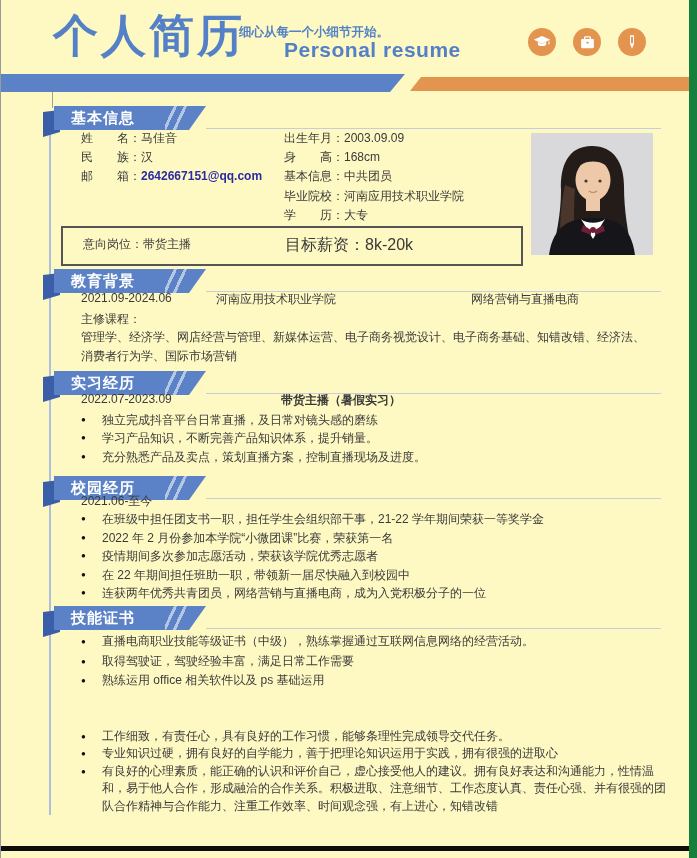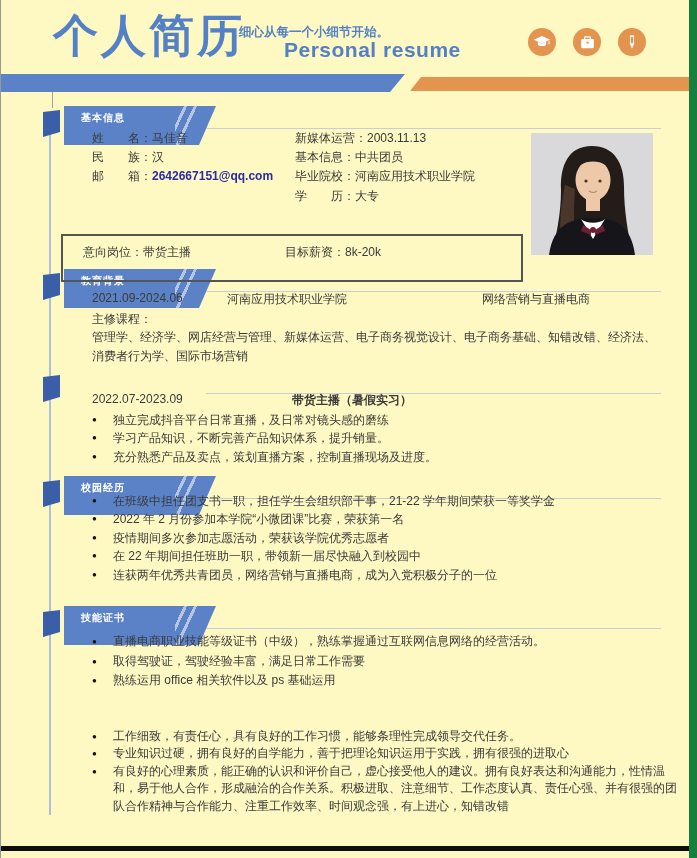--- a/index.html
+++ b/index.html
@@ -18,35 +18,35 @@
   .bar-blue{position:absolute;left:0;top:74px;width:404px;height:18px;background:#5b82c6;
     clip-path:polygon(0 0,100% 0,calc(100% - 15px) 100%,0 100%);}
   .bar-orange{position:absolute;left:409px;top:77px;width:282px;height:14px;background:#e3944f;
     clip-path:polygon(11px 0,100% 0,100% 100%,0 100%);}
   .connector{position:absolute;left:51px;top:92px;width:1px;height:16px;background:#9aa0a8;}
   .vline{position:absolute;left:48px;top:112px;width:2px;height:703px;background:#aebedd;}
   
   .sec-banner{position:absolute;left:42px;width:618px;height:24px;}
   .sec-banner .fold{position:absolute;left:0;top:4px;width:17px;height:27px;background:#3a5ea8;
     clip-path:polygon(0 2px,100% 0,100% 22px,0 100%);}
-  .sec-banner .flag{position:absolute;left:21px;top:0;width:152px;height:39px;background:#5b82c6;
+  .sec-banner .flag{position:absolute;left:11px;top:0;width:152px;height:24px;background:#5b82c6;
     clip-path:polygon(0 0,100% 0,calc(100% - 17px) 100%,0 100%);
-    color:#fff;font-weight:bold;font-size:10px;line-height:24px;padding-left:17px;box-sizing:border-box;letter-spacing:1px;}
+    color:#fff;font-weight:bold;font-size:15px;line-height:24px;padding-left:17px;box-sizing:border-box;letter-spacing:1px;}
   .sec-banner .flag::after{content:"";position:absolute;right:13px;top:0;bottom:0;width:28px;
     background:linear-gradient(115deg,transparent 0 8px,rgba(255,255,255,.55) 8px 11px,transparent 11px 17px,rgba(255,255,255,.55) 17px 20px,transparent 20px);}
   .sec-banner .rule{position:absolute;left:163px;right:0;bottom:1px;border-bottom:1px solid #c9cdd5;}
   
-  .abs{position:absolute;margin-left:11px;}
+  .abs{position:absolute;}
   .info-col{font-size:12px;line-height:19.2px;}
   .info-row .lbl{color:#3a3a3a;}
   .info-row .val{color:#3a3a3a;}
   .info-row .email{color:#2a2aa5;font-weight:bold;}
-  .intent-box{position:absolute;left:60px;top:226px;width:462px;height:48px;border:2px solid #555;box-sizing:border-box;margin-top:8px;}
+  .intent-box{position:absolute;left:60px;top:226px;width:462px;height:40px;border:2px solid #555;box-sizing:border-box;}
   .intent-box .pos{position:absolute;left:20px;top:0;line-height:33px;font-size:12px;}
-  .intent-box .sal{position:absolute;left:222px;top:0;line-height:33px;font-size:12px;}
+  .intent-box .sal{position:absolute;left:222px;top:0;line-height:33px;font-size:16px;}
   .photo{position:absolute;left:530px;top:133px;width:122px;height:122px;background:#d9d9db;overflow:hidden;}
   .txt12{font-size:12px;}
   .edu-row{position:relative;height:19px;font-size:12px;}
   .edu-row .c1{position:absolute;left:0;}
   .edu-row .c2{position:absolute;left:135px;}
   .edu-row .c3{position:absolute;left:390px;}
   .intern-row{position:relative;height:19px;font-size:12px;}
   .intern-row .c1{position:absolute;left:0;}
   .intern-row .c2{position:absolute;left:200px;font-weight:bold;}
   .bullets{font-size:12px;}
@@ -99,20 +99,21 @@
     <div class="flag"><span>基本信息</span></div>
     <div class="rule"></div>
   </div>
   <div class="sec-banner" style="top:269px">
     <div class="fold"></div>
     <div class="flag"><span>教育背景</span></div>
     <div class="rule"></div>
   </div>
   <div class="sec-banner" style="top:371px">
     <div class="fold"></div>
+    <div class="flag"><span>实习经历</span></div>
     <div class="rule"></div>
   </div>
   <div class="sec-banner" style="top:476px">
     <div class="fold"></div>
     <div class="flag"><span>校园经历</span></div>
     <div class="rule"></div>
   </div>
   <div class="sec-banner" style="top:606px">
     <div class="fold"></div>
     <div class="flag"><span>技能证书</span></div>
@@ -124,22 +125,23 @@
       <div class="info-row"><span class="lbl">姓　　名：</span><span class="val">马佳音</span></div>
 
       <div class="info-row"><span class="lbl">民　　族：</span><span class="val">汉</span></div>
 
 
       <div class="info-row"><span class="lbl">邮　　箱：</span><span class="val email">2642667151@qq.com</span></div>
 
     </div>
   <div class="abs info-col" style="left:283px;top:129px;width:245px">
 
-      <div class="info-row"><span class="lbl">新媒体运营：</span><span class="val">2003.11.13</span></div>
-
+      <div class="info-row"><span class="lbl">出生年月：</span><span class="val">2003.09.09</span></div>
+
+      <div class="info-row"><span class="lbl">身　　高：</span><span class="val">168cm</span></div>
 
       <div class="info-row"><span class="lbl">基本信息：</span><span class="val">中共团员</span></div>
 
       <div class="info-row"><span class="lbl">毕业院校：</span><span class="val">河南应用技术职业学院</span></div>
 
       <div class="info-row"><span class="lbl">学　　历：</span><span class="val">大专</span></div>
     </div>
 
   <div class="intent-box">
     <div class="pos"><span>意向岗位：</span><span>带货主播</span></div>
@@ -192,20 +194,21 @@
         </div>
 
         <div class="b-row">
           <span class="dot">●</span>
           <span class="b-txt">充分熟悉产品及卖点，策划直播方案，控制直播现场及进度。</span>
         </div>
       </div>
   </div>
 
   <div class="abs" style="left:80px;top:492px;width:578px">
+    <div class="period lh18">2021.06-至今</div>
     <div class="bullets lh18">
 
         <div class="b-row">
           <span class="dot">●</span>
           <span class="b-txt">在班级中担任团支书一职，担任学生会组织部干事，21-22 学年期间荣获一等奖学金</span>
         </div>
 
         <div class="b-row">
           <span class="dot">●</span>
           <span class="b-txt">2022 年 2 月份参加本学院“小微团课”比赛，荣获第一名</span>

